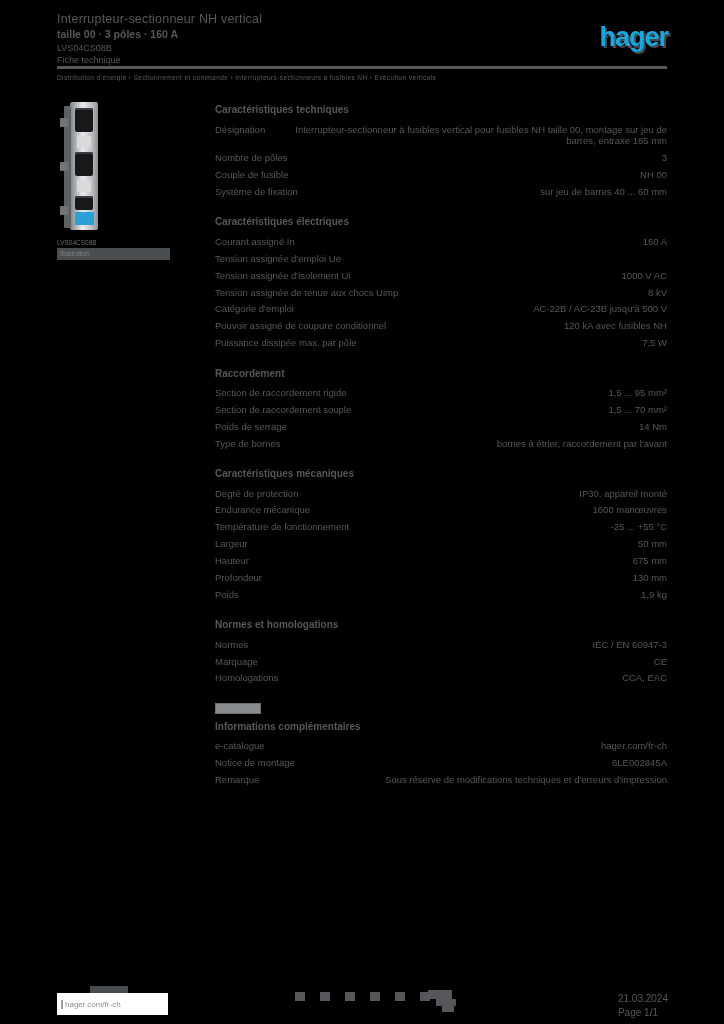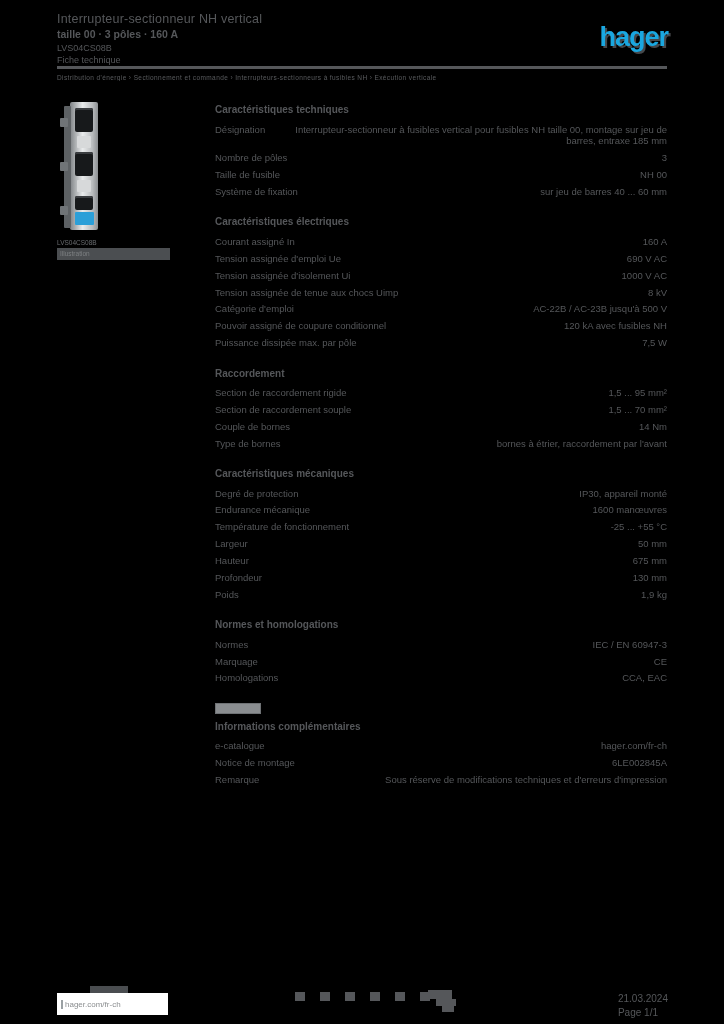--- a/index.html
+++ b/index.html
@@ -104,21 +104,21 @@
     <span class="spec-label">Désignation</span>
     <span class="spec-value">Interrupteur-sectionneur à fusibles vertical pour fusibles NH taille 00, montage sur jeu de barres, entraxe 185 mm</span>
   </div>
 
   <div class="spec-row">
     <span class="spec-label">Nombre de pôles</span>
     <span class="spec-value">3</span>
   </div>
 
   <div class="spec-row">
-    <span class="spec-label">Taille de fusible</span>
+    <span class="spec-label">Couple de fusible</span>
     <span class="spec-value">NH 00</span>
   </div>
 
   <div class="spec-row">
     <span class="spec-label">Système de fixation</span>
     <span class="spec-value">sur jeu de barres 40 ... 60 mm</span>
   </div>
 </div>
   </div>
 
@@ -126,21 +126,20 @@
 
     <div class="section-title">Caractéristiques électriques</div>
     <div>
   <div class="spec-row">
     <span class="spec-label">Courant assigné In</span>
     <span class="spec-value">160 A</span>
   </div>
 
   <div class="spec-row">
     <span class="spec-label">Tension assignée d'emploi Ue</span>
-    <span class="spec-value">690 V AC</span>
   </div>
 
   <div class="spec-row">
     <span class="spec-label">Tension assignée d'isolement Ui</span>
     <span class="spec-value">1000 V AC</span>
   </div>
 
   <div class="spec-row">
     <span class="spec-label">Tension assignée de tenue aux chocs Uimp</span>
     <span class="spec-value">8 kV</span>
@@ -171,21 +170,21 @@
     <span class="spec-label">Section de raccordement rigide</span>
     <span class="spec-value">1,5 ... 95 mm²</span>
   </div>
 
   <div class="spec-row">
     <span class="spec-label">Section de raccordement souple</span>
     <span class="spec-value">1,5 ... 70 mm²</span>
   </div>
 
   <div class="spec-row">
-    <span class="spec-label">Couple de bornes</span>
+    <span class="spec-label">Poids de serrage</span>
     <span class="spec-value">14 Nm</span>
   </div>
 
   <div class="spec-row">
     <span class="spec-label">Type de bornes</span>
     <span class="spec-value">bornes à étrier, raccordement par l'avant</span>
   </div>
 </div>
   </div>
 

